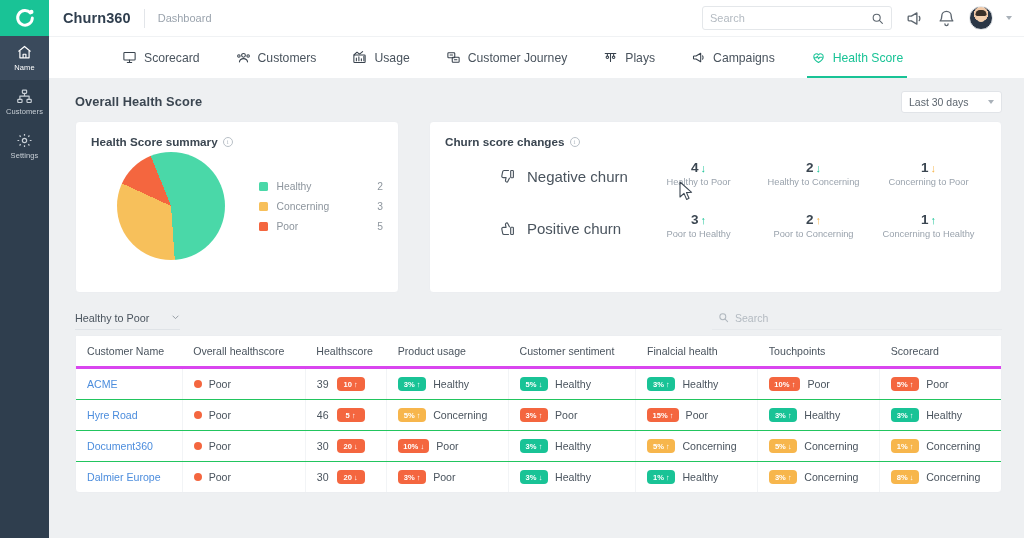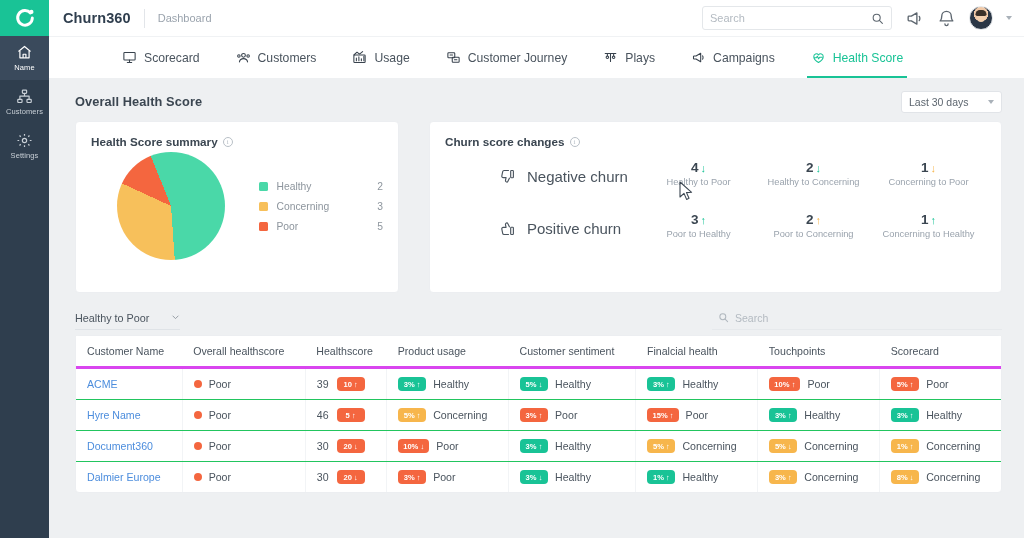--- a/index.html
+++ b/index.html
@@ -495,21 +495,21 @@
                   </div>
                 </td>
                 <td>
                   <div class="metric">
                     <span class="pill" style="background: rgb(244, 102, 63);">5% ↑</span>
                     <span class="mlabel">Poor</span>
                   </div>
                 </td>
               </tr>
               <tr>
-                <td><span class="cust-link">Hyre Name</span></td>
+                <td><span class="cust-link">Hyre Road</span></td>
                 <td>
                   <div class="dotcell">
                     <span class="dot" style="background: rgb(244, 102, 63);"></span>
                     <span>Poor</span>
                   </div>
                 </td>
                 <td>
                   <div class="hs-cell">
                     <span>46</span>
                     <span class="pill" style="background: rgb(244, 102, 63);">5 ↑</span>

